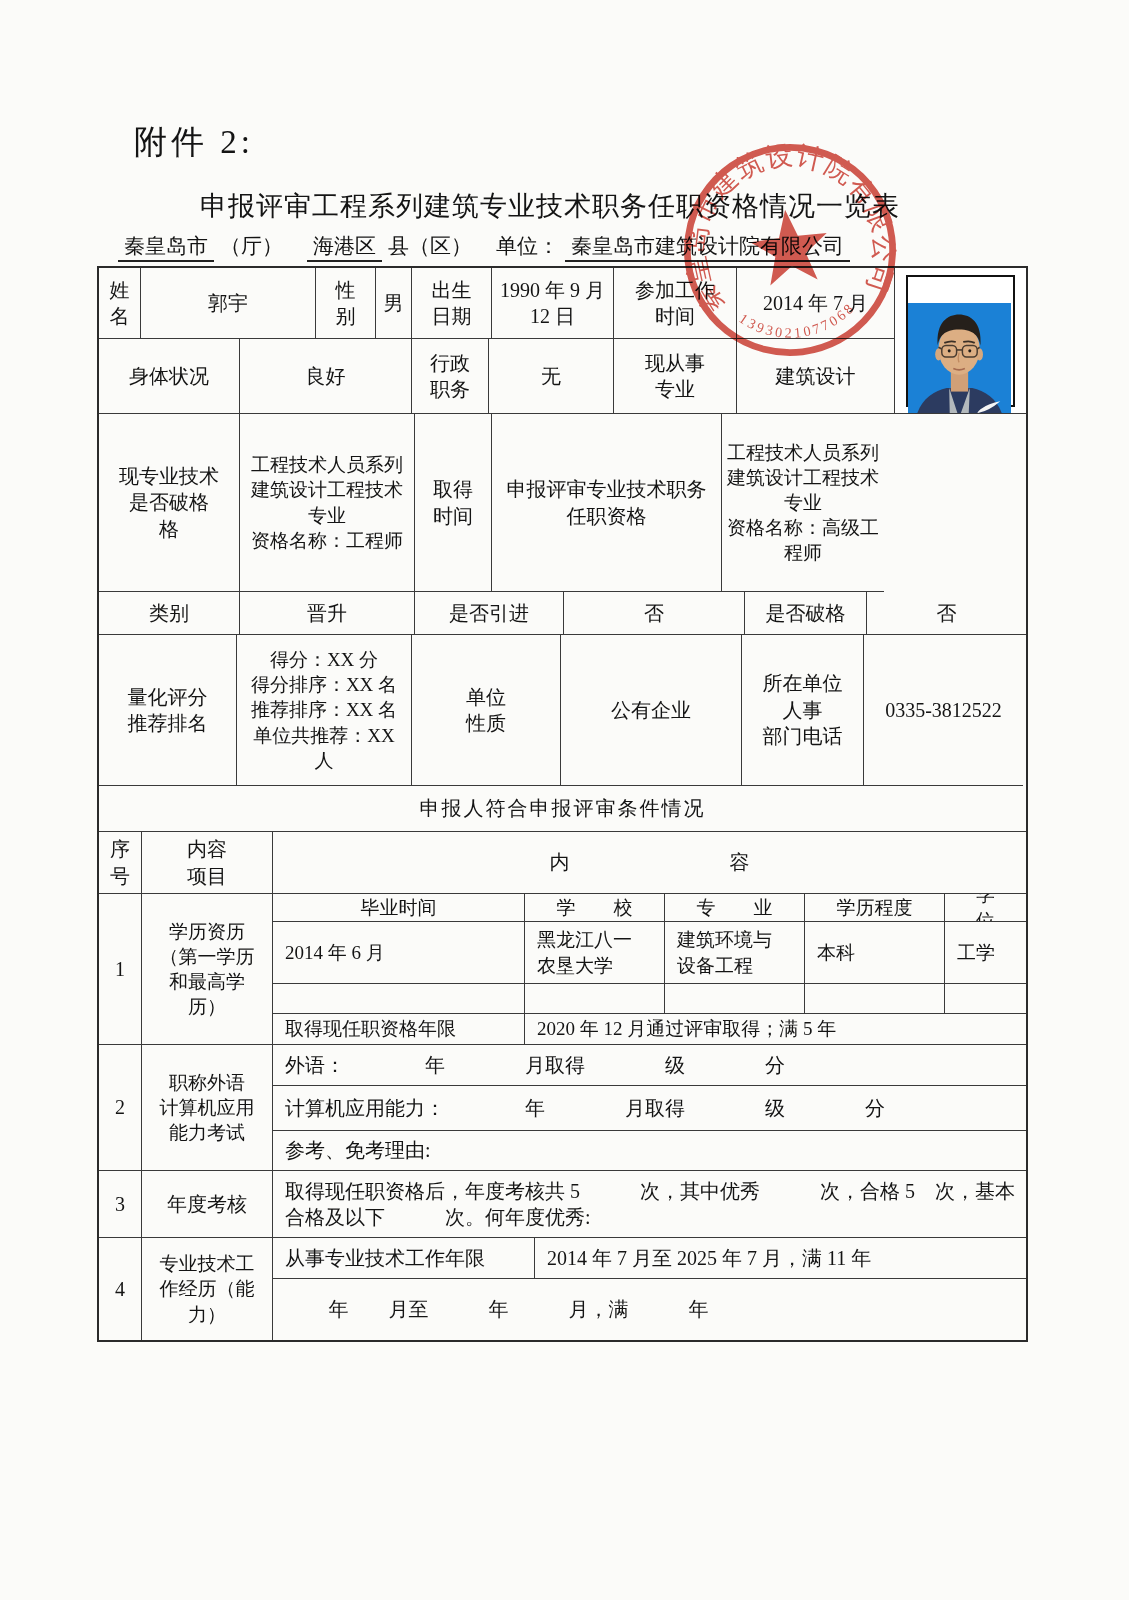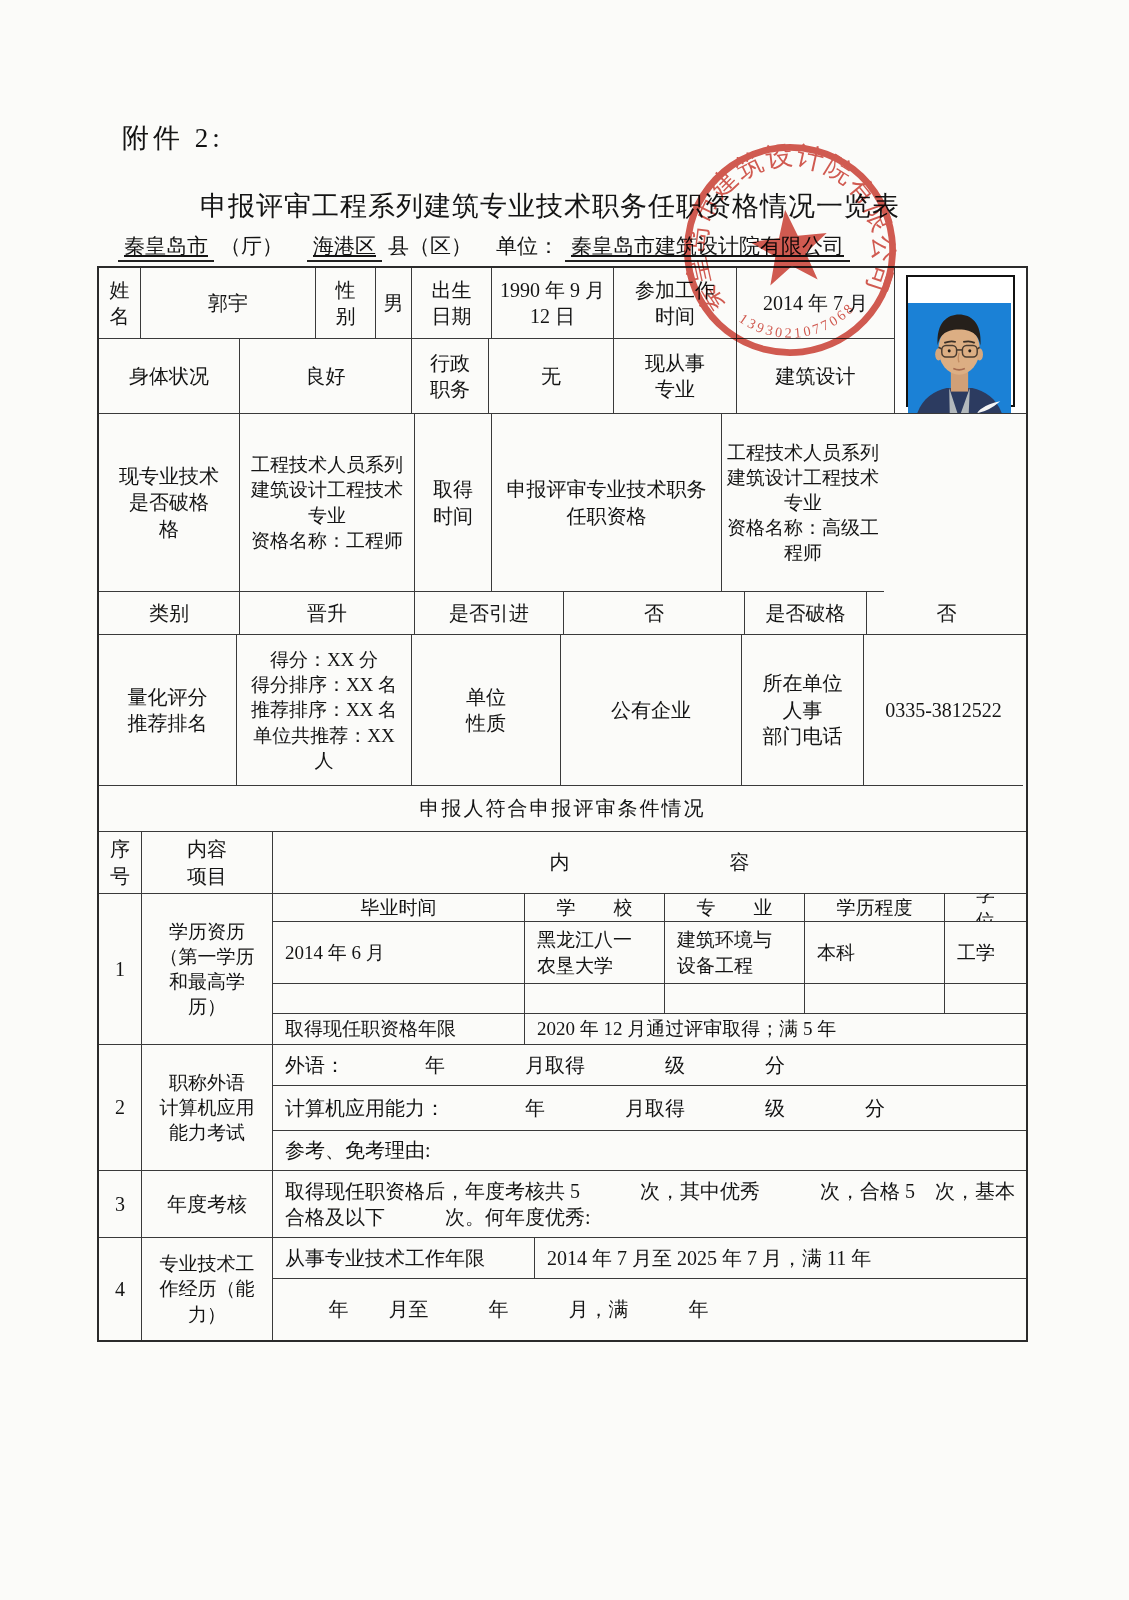--- a/index.html
+++ b/index.html
@@ -5,33 +5,33 @@
   html,body{margin:0;padding:0;}
   .page{
     position:relative;
     width:1129px;height:1600px;
     background:#fbfbf9;
     font-family:"Liberation Serif","DejaVu Serif",serif;
     color:#141414;
     overflow:hidden;
   }
   .attachment{
-    position:absolute;left:122px;top:120px;
-    font-size:27px;letter-spacing:4px;text-align:center;
+    position:absolute;left:134px;top:120px;
+    font-size:33px;letter-spacing:4px;text-align:center;
   }
   .title{
     position:absolute;left:40px;top:188px;width:1020px;
     text-align:center;font-size:27px;letter-spacing:1px;
   }
   .subtitle{
     position:absolute;left:118px;top:232px;
     font-size:21px;white-space:nowrap;
   }
   .subtitle .seg{margin-right:6px;}
-  .u{border-bottom:2px solid #222;padding:0 6px 2px 6px;text-decoration:underline;}
+  .u{border-bottom:2px solid #222;padding:0 6px 2px 6px;}
   .gap{display:inline-block;width:18px;}
 
   .doc-table{
     position:absolute;left:97px;top:266px;width:931px;
     box-sizing:border-box;border:2px solid #2b2b2b;
     background:transparent;
   }
   .r{display:flex;}
   .col{display:flex;flex-direction:column;}
   .c{

